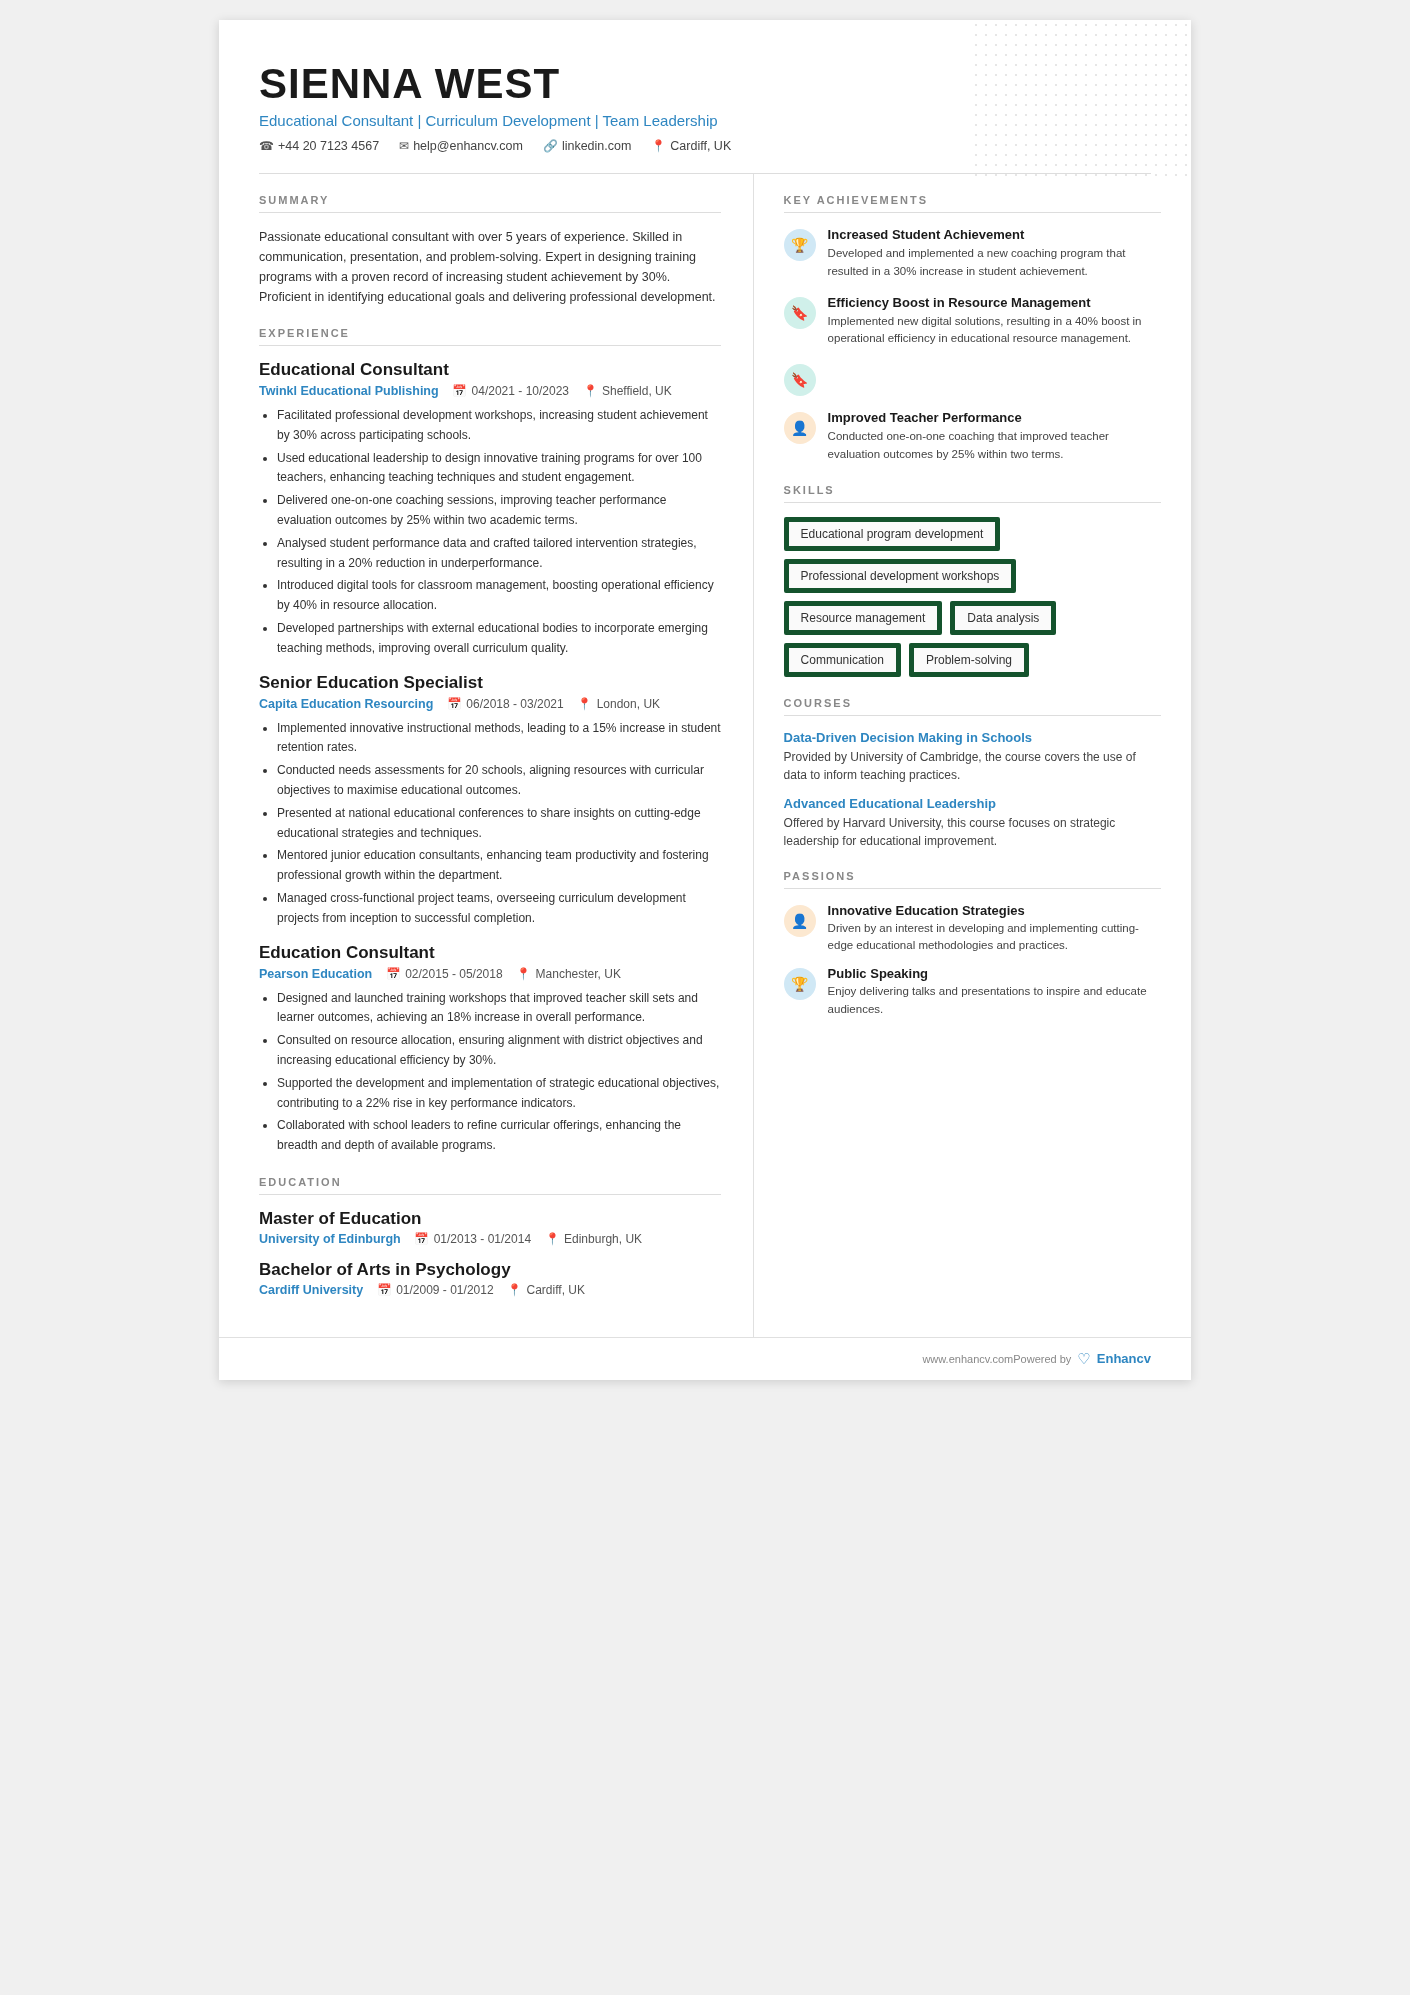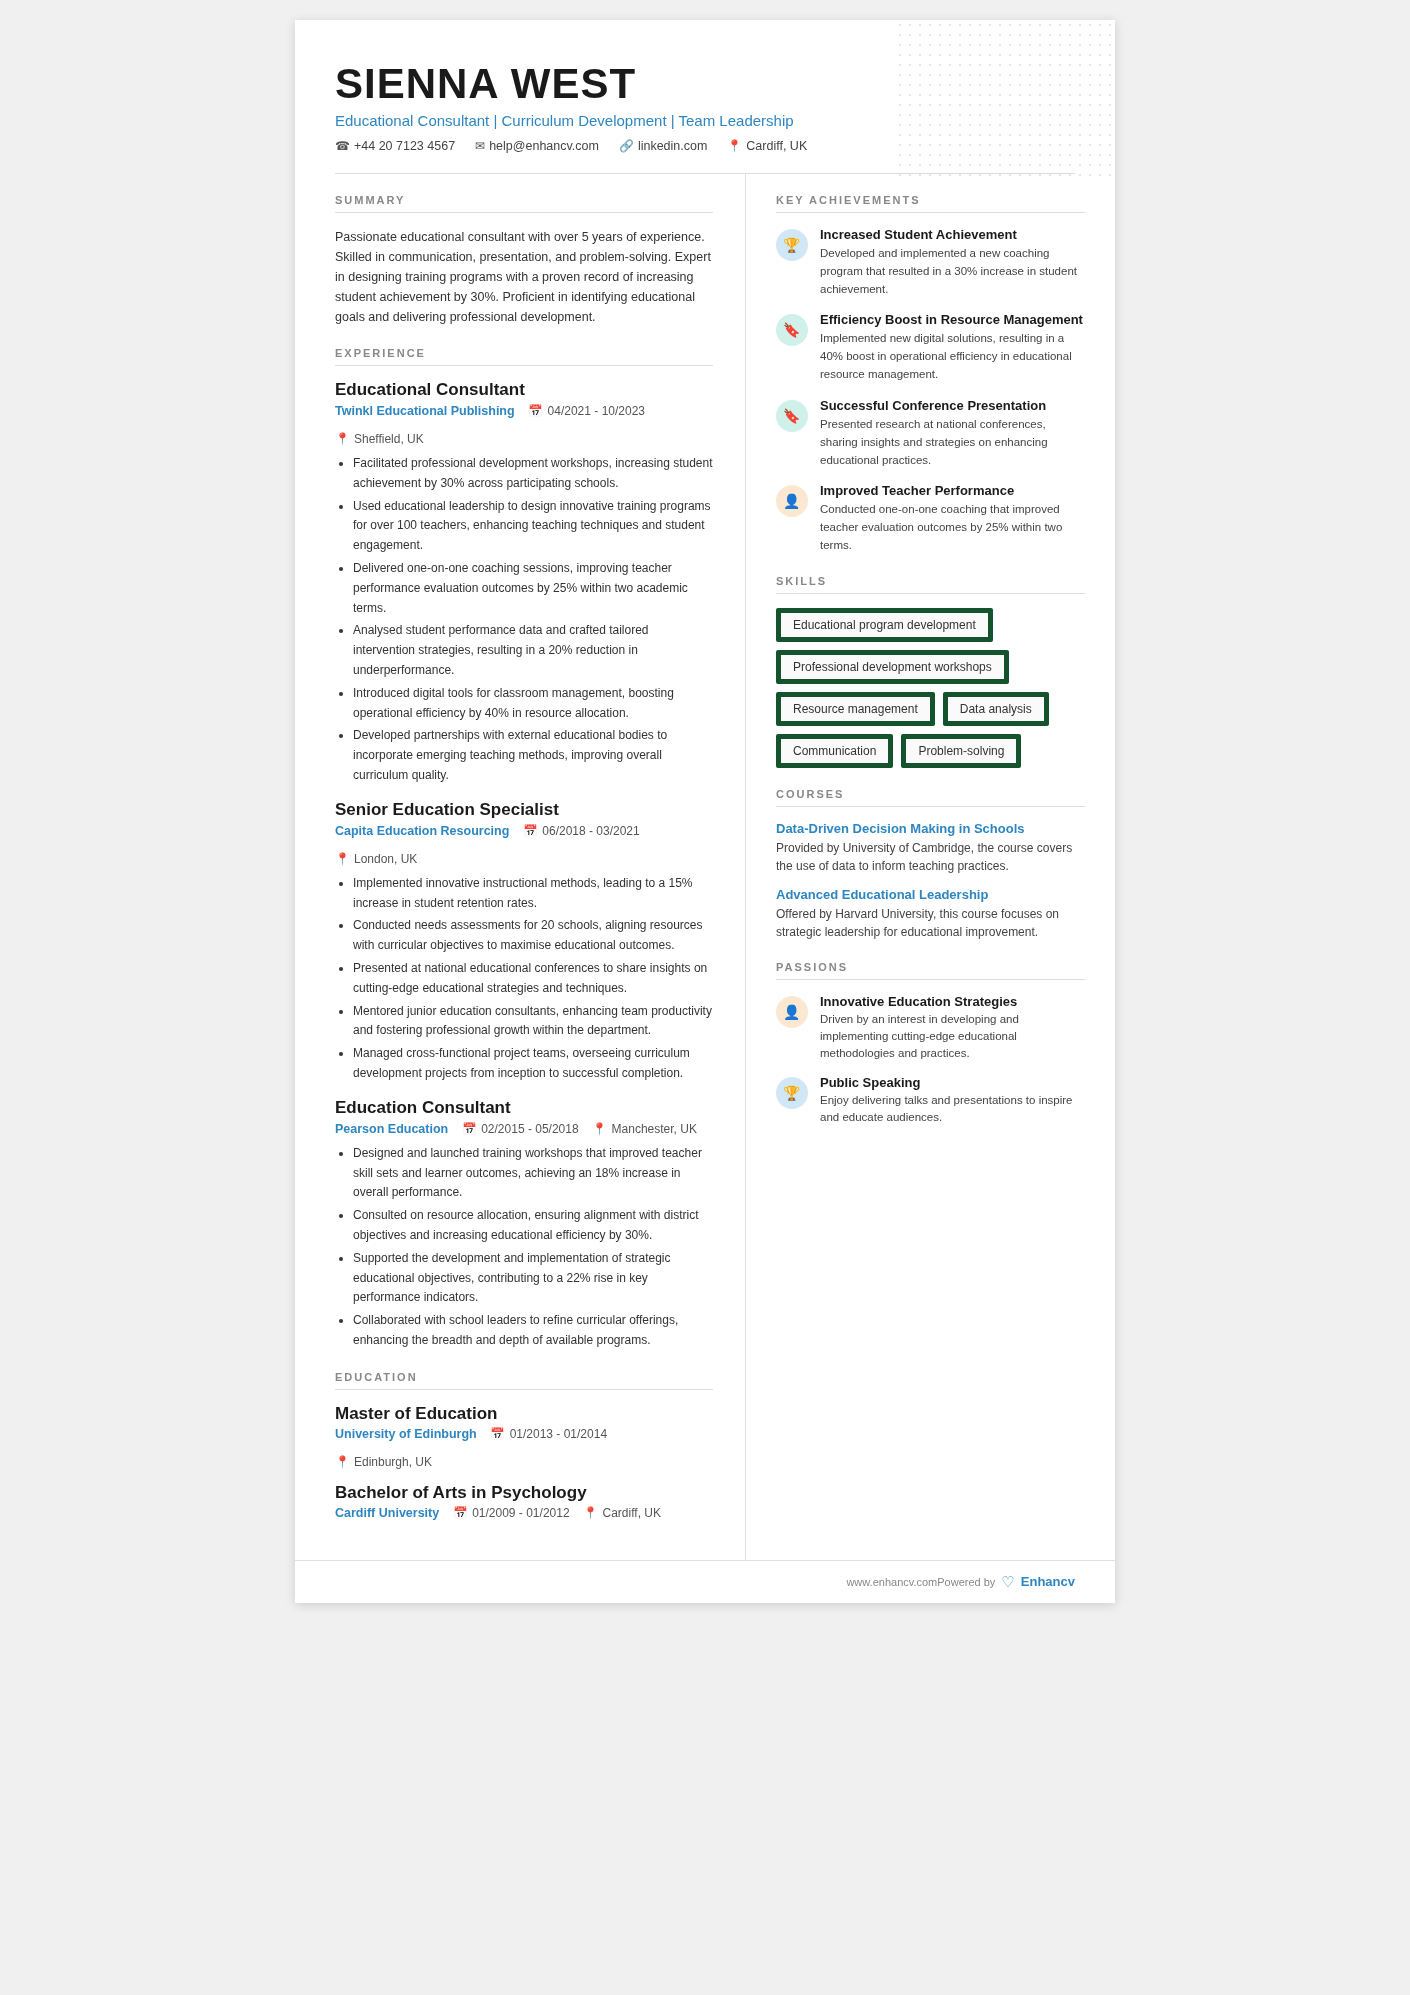--- a/index.html
+++ b/index.html
@@ -5,21 +5,21 @@
     * { margin: 0; padding: 0; box-sizing: border-box; }
     body {
       font-family: 'Arial', sans-serif;
       background: #f0f0f0;
       display: flex;
       justify-content: center;
       align-items: flex-start;
       padding: 20px;
     }
     .resume-container {
-      width: 820px;
+      width: 972px;
       background: #fff;
       box-shadow: 0 2px 10px rgba(0,0,0,0.15);
       position: relative;
       overflow: hidden;
     }
     
     .dot-pattern {
       position: absolute;
       top: 0;
       right: 0;
@@ -421,24 +421,20 @@
       <div class="achievement-item">
         <div class="achievement-icon icon-teal">🔖</div>
         <div class="achievement-content">
           <div class="ach-title">Efficiency Boost in Resource Management</div>
           <div class="ach-desc">Implemented new digital solutions, resulting in a 40% boost in operational efficiency in educational resource management.</div>
         </div>
       </div>
 
       <div class="achievement-item">
         <div class="achievement-icon icon-teal">🔖</div>
-        <div class="achievement-content">
-          <div class="ach-title">Successful Conference Presentation</div>
-          <div class="ach-desc">Presented research at national conferences, sharing insights and strategies on enhancing educational practices.</div>
-        </div>
       </div>
 
       <div class="achievement-item">
         <div class="achievement-icon icon-orange">👤</div>
         <div class="achievement-content">
           <div class="ach-title">Improved Teacher Performance</div>
           <div class="ach-desc">Conducted one-on-one coaching that improved teacher evaluation outcomes by 25% within two terms.</div>
         </div>
       </div>
 

